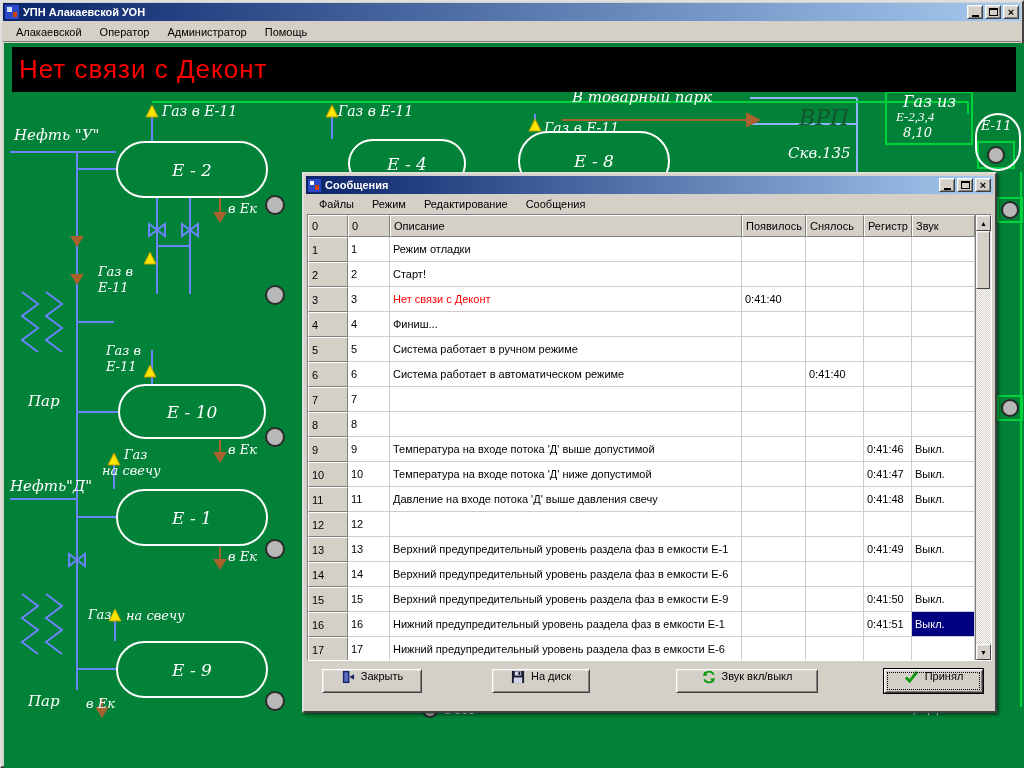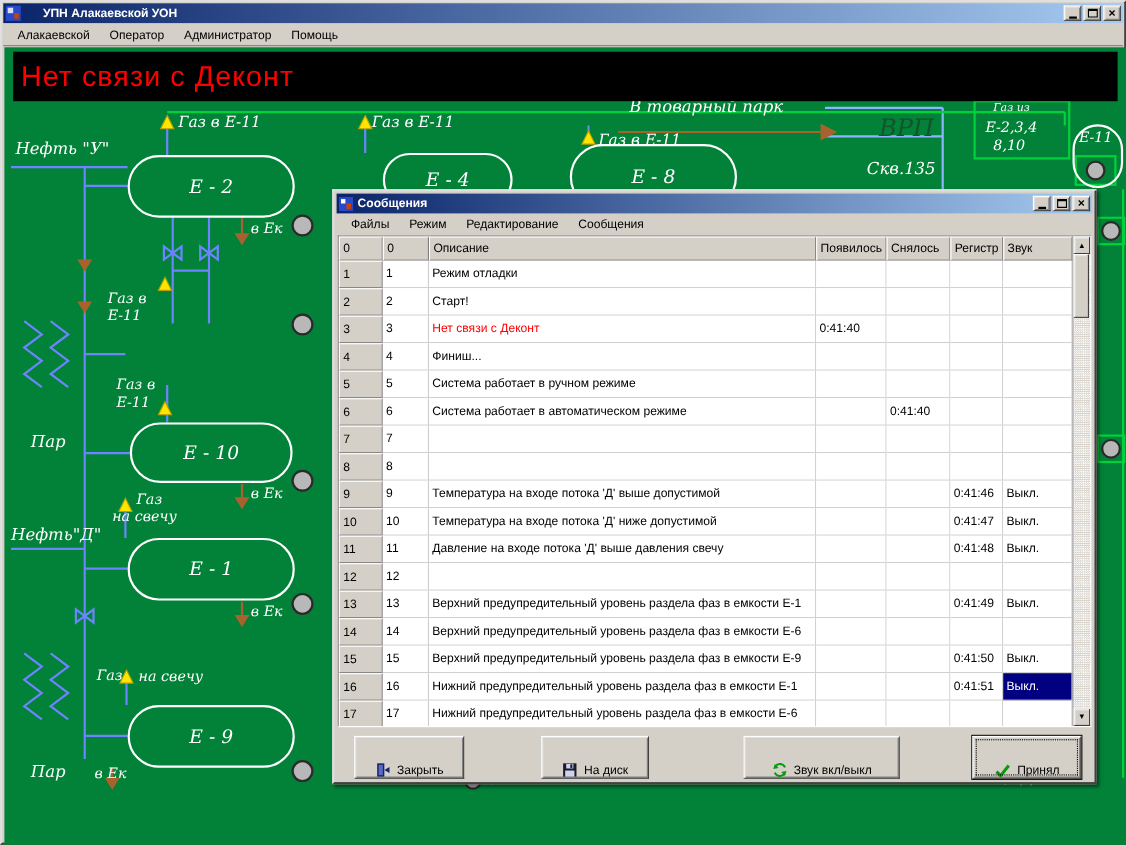--- a/index.html
+++ b/index.html
@@ -6,21 +6,21 @@
   html,body{width:1024px;height:768px;overflow:hidden}
   body{font-family:"Liberation Sans",sans-serif;background:#000}
 
   .screen{position:absolute;left:0;top:0;width:1024px;height:768px;background:#d4d0c8;
     border:2px solid;border-color:#dfdfdf #404040 #404040 #dfdfdf}
 
   
   .titlebar{position:absolute;left:1px;top:1px;right:1px;height:18px;
     background:linear-gradient(90deg,#0a246a,#a6caf0);display:flex;align-items:center;
     padding:0 2px;color:#fff;font-size:11px;font-weight:bold}
-  .titlebar .title-text{flex:1;margin-left:20px;white-space:nowrap}
+  .titlebar .title-text{flex:1;margin-left:4px;white-space:nowrap}
   .tb-btn{width:16px;height:14px;background:#d4d0c8;border:1px solid;border-color:#fff #404040 #404040 #fff;
     box-shadow:inset 1px 1px 0 #dfdfdf, inset -1px -1px 0 #808080;margin-left:2px;
     display:flex;align-items:center;justify-content:center;color:#000;font-size:11px;font-weight:bold;line-height:1}
   .glyph-min{width:7px;height:2px;background:#000;margin-top:7px}
   .glyph-max{width:9px;height:8px;border:1px solid #000;border-top-width:2px}
   .menubar{position:absolute;left:1px;top:20px;right:1px;height:20px;background:#d4d0c8;
     display:flex;align-items:center;font-size:11px;padding-left:4px;border-bottom:1px solid #808080}
   .menu-item{padding:2px 9px;color:#000;white-space:nowrap}
 
   
@@ -65,24 +65,24 @@
 
   .vscroll{width:16px;flex:none;display:flex;flex-direction:column;border-left:1px solid #808080}
   .sb-btn{height:16px;flex:none;background:#d4d0c8;border:1px solid;border-color:#fff #404040 #404040 #fff;
     box-shadow:inset 1px 1px 0 #dfdfdf;display:flex;align-items:center;justify-content:center;font-size:7px;color:#000}
   .sb-track{flex:1;position:relative;
     background-image:conic-gradient(#fff 25%,#d4d0c8 0 50%,#fff 0 75%,#d4d0c8 0);background-size:2px 2px}
   .sb-thumb{position:absolute;left:0;top:0;width:14px;height:58px;background:#d4d0c8;
     border:1px solid;border-color:#fff #404040 #404040 #fff;box-shadow:inset 1px 1px 0 #dfdfdf}
 
   .dlg-buttons{flex:1;position:relative}
-  .dlg-btn{position:absolute;top:8px;height:39px;background:#d4d0c8;
+  .dlg-btn{position:absolute;top:8px;height:24px;background:#d4d0c8;
     border:1px solid;border-color:#fff #404040 #404040 #fff;
     box-shadow:inset 1px 1px 0 #dfdfdf, inset -1px -1px 0 #808080;
-    font-size:11px;color:#000;display:flex;align-items:flex-end;justify-content:center;gap:6px;white-space:nowrap}
+    font-size:11px;color:#000;display:flex;align-items:flex-start;justify-content:center;gap:6px;white-space:nowrap}
   .dlg-btn.default{box-shadow:0 0 0 1px #000, inset 1px 1px 0 #dfdfdf, inset -1px -1px 0 #808080;
     outline:1px dotted #000;outline-offset:-4px}
   .btn-close{left:18px;width:100px}
   .btn-disk{left:188px;width:98px}
   .btn-sound{left:372px;width:142px}
   .btn-accept{left:580px;width:99px}
 </style>
 </head>
 <body>
 
@@ -225,22 +225,22 @@
       <div class="vessel" style="left: 114px; top: 639px; width: 152px; height: 57px;">Е - 9</div>
       <div class="vessel" style="left: 346px; top: 137px; width: 118px; height: 49px;">Е - 4</div>
       <div class="vessel" style="left: 516px; top: 129px; width: 152px; height: 60px;">Е - 8</div>
       <div class="scheme-label" style="left: 12px; top: 126px; font-size: 15px;">Нефть "У"</div>
       <div class="scheme-label" style="left: 160px; top: 102px; font-size: 14px;">Газ в Е-11</div>
       <div class="scheme-label" style="left: 336px; top: 102px; font-size: 14px;">Газ в Е-11</div>
       <div class="scheme-label" style="left: 542px; top: 119px; font-size: 14px;">Газ в Е-11</div>
       <div class="scheme-label" style="left: 570px; top: 88px; font-size: 15px;">В товарный парк</div>
       <div class="scheme-label" style="left: 797px; top: 104px; font-size: 22px; color: #14532d;">ВРП</div>
       <div class="scheme-label" style="left: 786px; top: 144px; font-size: 15px;">Скв.135</div>
-      <div class="scheme-label" style="left: 901px; top: 92px; font-size: 10px; font-style: italic;">Газ из</div>
-      <div class="scheme-label" style="left: 894px; top: 108px; font-size: 13px;">Е-2,3,4</div>
+      <div class="scheme-label" style="left: 901px; top: 92px; font-size: 16px; font-style: italic;">Газ из</div>
+      <div class="scheme-label" style="left: 894px; top: 108px; font-size: 13px; font-family: Liberation Serif, serif;">Е-2,3,4</div>
       <div class="scheme-label" style="left: 901px; top: 124px; font-size: 13px;">8,10</div>
       <div class="scheme-label" style="left: 979px; top: 117px; font-size: 13px;">Е-11</div>
       <div class="scheme-label" style="left: 226px; top: 200px; font-size: 13px;">в Ек</div>
       <div class="scheme-label" style="left: 96px; top: 263px; font-size: 13px;">Газ в</div>
       <div class="scheme-label" style="left: 96px; top: 279px; font-size: 13px;">Е-11</div>
       <div class="scheme-label" style="left: 104px; top: 342px; font-size: 13px;">Газ в</div>
       <div class="scheme-label" style="left: 104px; top: 358px; font-size: 13px;">Е-11</div>
       <div class="scheme-label" style="left: 26px; top: 392px; font-size: 15px;">Пар</div>
       <div class="scheme-label" style="left: 226px; top: 441px; font-size: 13px;">в Ек</div>
       <div class="scheme-label" style="left: 122px; top: 446px; font-size: 13px;">Газ</div>

